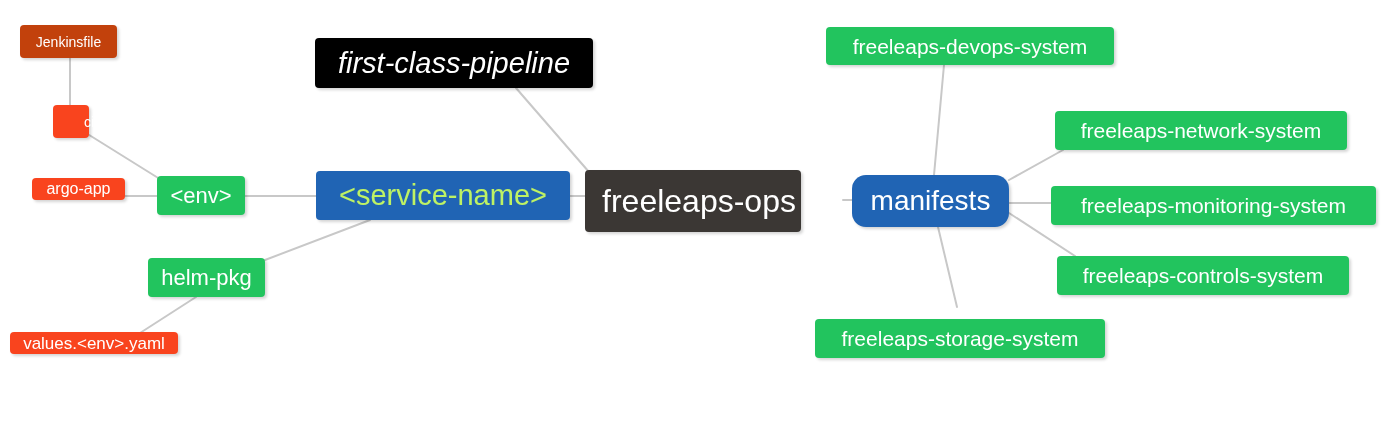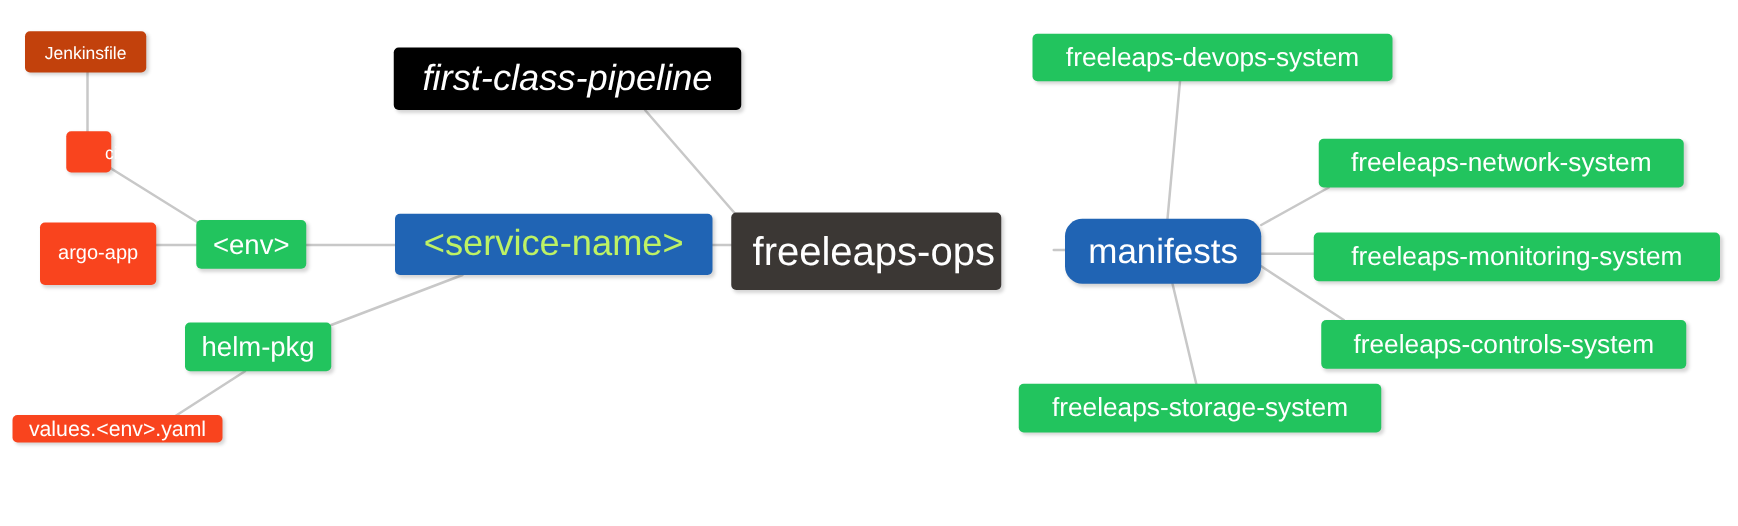--- a/index.html
+++ b/index.html
@@ -64,21 +64,21 @@
       <line x1="1009" y1="213" x2="1075" y2="256" stroke="#c8c8c8" stroke-width="2" stroke-linecap="round"></line>
       <line x1="938" y1="227" x2="957" y2="307" stroke="#c8c8c8" stroke-width="2" stroke-linecap="round"></line>
     </svg>
   <div id="node-layer">
       <div class="node" style="left: 20px; top: 25px; width: 97px; height: 33px; background: #c2410c; font-size: 14px; color: rgb(255, 255, 255);">
         <span class="node-label">Jenkinsfile</span>
       </div>
       <div class="node" style="left: 53px; top: 105px; width: 33px; height: 33px; background: rgb(249, 68, 30); font-size: 14px; color: rgb(255, 255, 255); padding-left: 36px;">
         <span class="node-label">ci</span>
       </div>
-      <div class="node" style="left: 32px; top: 178px; width: 93px; height: 50px; background: rgb(249, 68, 30); font-size: 16px; color: rgb(255, 255, 255);">
+      <div class="node" style="left: 32px; top: 178px; width: 93px; height: 22px; background: rgb(249, 68, 30); font-size: 16px; color: rgb(255, 255, 255);">
         <span class="node-label">argo-app</span>
       </div>
       <div class="node" style="left: 10px; top: 332px; width: 168px; height: 22px; background: rgb(249, 68, 30); font-size: 17px; color: rgb(255, 255, 255);">
         <span class="node-label">values.&lt;env&gt;.yaml</span>
       </div>
       <div class="node" style="left: 157px; top: 176px; width: 88px; height: 39px; background: rgb(34, 196, 94); font-size: 22px; color: rgb(255, 255, 255);">
         <span class="node-label">&lt;env&gt;</span>
       </div>
       <div class="node" style="left: 148px; top: 258px; width: 117px; height: 39px; background: rgb(34, 196, 94); font-size: 22px; color: rgb(255, 255, 255);">
         <span class="node-label">helm-pkg</span>
@@ -100,17 +100,17 @@
       </div>
       <div class="node" style="left: 1055px; top: 111px; width: 292px; height: 39px; background: rgb(34, 196, 94); font-size: 21px; color: rgb(255, 255, 255);">
         <span class="node-label">freeleaps-network-system</span>
       </div>
       <div class="node" style="left: 1051px; top: 186px; width: 325px; height: 39px; background: rgb(34, 196, 94); font-size: 21px; color: rgb(255, 255, 255);">
         <span class="node-label">freeleaps-monitoring-system</span>
       </div>
       <div class="node" style="left: 1057px; top: 256px; width: 292px; height: 39px; background: rgb(34, 196, 94); font-size: 21px; color: rgb(255, 255, 255);">
         <span class="node-label">freeleaps-controls-system</span>
       </div>
-      <div class="node" style="left: 815px; top: 307px; width: 290px; height: 39px; background: rgb(34, 196, 94); font-size: 21px; color: rgb(255, 255, 255);">
+      <div class="node" style="left: 815px; top: 319px; width: 290px; height: 39px; background: rgb(34, 196, 94); font-size: 21px; color: rgb(255, 255, 255);">
         <span class="node-label">freeleaps-storage-system</span>
       </div>
     </div>
 </div>
 
 </body></html>

